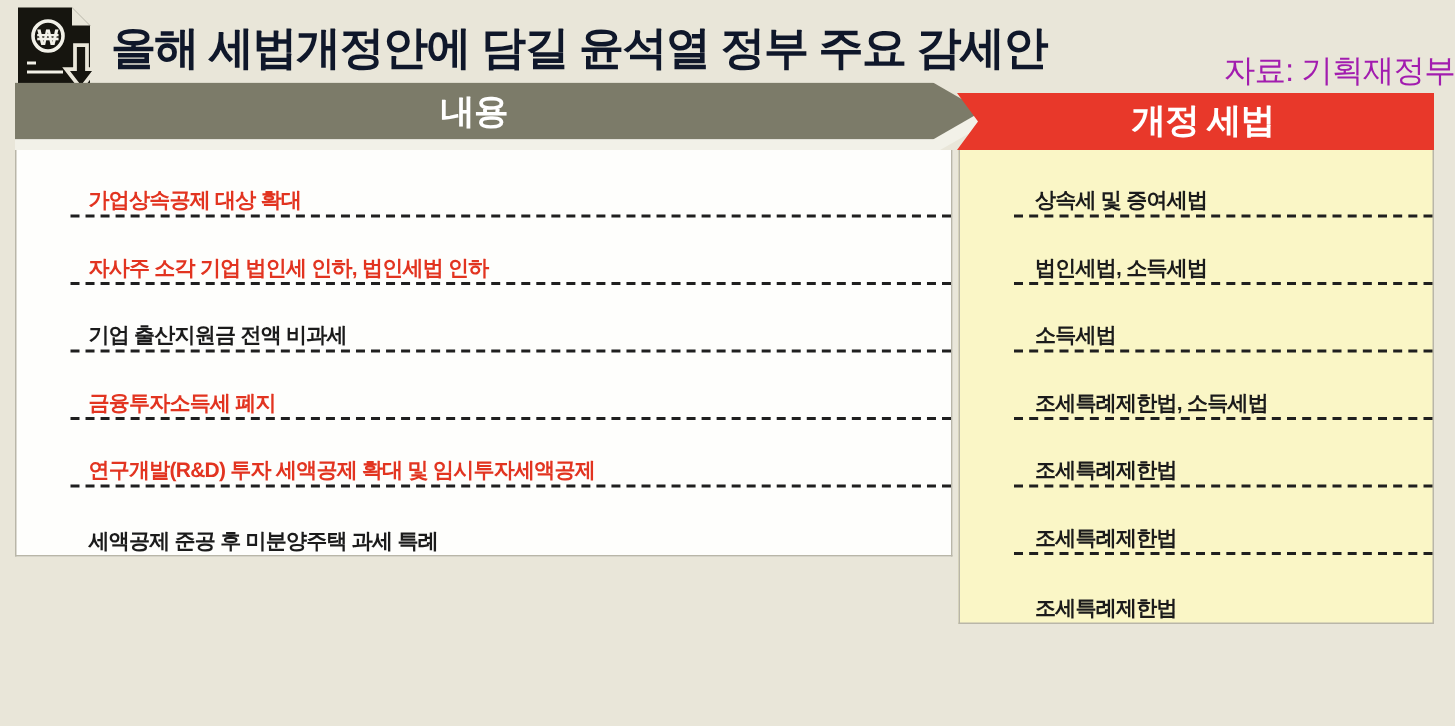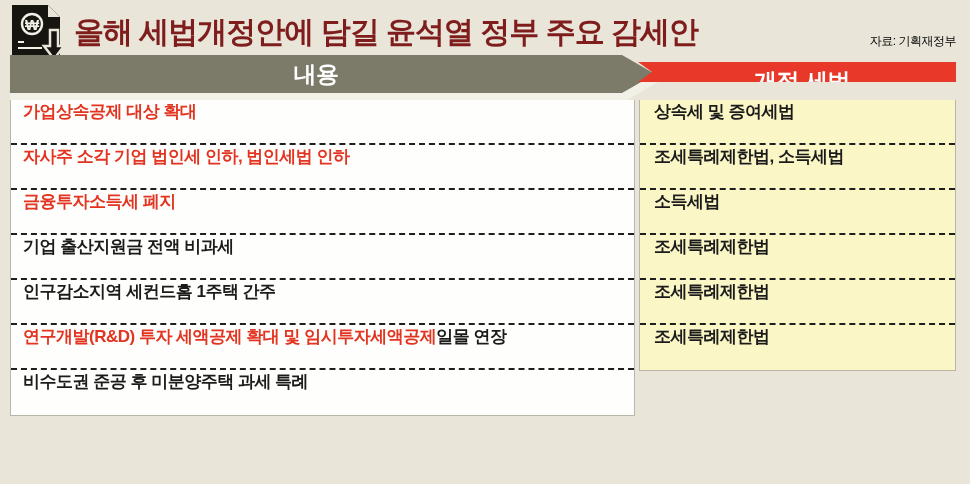--- a/index.html
+++ b/index.html
@@ -7,41 +7,41 @@
     --black-text:#1b1b1b; --yellow:#faf6c6; --white-row:#fefefc;
     --border:#b9b6a8; --outline:#f2f1e8;
   }
   *{margin:0;padding:0;box-sizing:border-box;}
   body{font-family:"Liberation Sans","DejaVu Sans",sans-serif;background:#ccc;}
   .stage{position:relative;width:970px;height:484px;background:var(--bg);overflow:hidden;}
 
   
   .doc-icon{position:absolute;left:8px;top:4px;width:56px;height:57px;}
   .main-title{position:absolute;left:74px;top:12px;width:700px;font-size:30px;font-weight:bold;
-    color:#7f1d1d;letter-spacing:-1px;white-space:nowrap;}
-  .source{position:absolute;right:14px;top:33px;font-size:12px;color:#000000;letter-spacing:-0.5px;}
+    color:#0f172a;letter-spacing:-1px;white-space:nowrap;}
+  .source{position:absolute;right:0;top:33px;font-size:21px;color:#a21caf;letter-spacing:-0.5px;}
 
   
   .hdr-left-outline{position:absolute;left:10px;top:61px;width:650px;height:40px;background:var(--outline);
     clip-path:polygon(0 0,615px 0,650px 50%,615px 100%,0 100%);}
   .hdr-left{position:absolute;left:10px;top:55px;width:645px;height:38px;background:var(--olive);
     clip-path:polygon(0 0,612px 0,645px 50%,612px 100%,0 100%);}
   .hdr-left .lbl{display:block;width:612px;line-height:38px;text-align:center;
     color:#fff;font-size:23px;font-weight:bold;letter-spacing:-0.5px;}
-  .hdr-right{position:absolute;left:638px;top:62px;width:318px;height:20px;background:var(--red);
-    clip-path:polygon(0 0,100% 0,100% 100%,0 100%,14px 50%);}
+  .hdr-right{position:absolute;left:638px;top:62px;width:318px;height:38px;background:var(--red);
+    clip-path:polygon(0 0,100% 0,100% 100%,0 100%,14px 50%);font-family:Liberation Serif, serif;}
   .hdr-right .lbl{display:block;line-height:38px;text-align:center;padding-left:10px;
     color:#fff;font-size:23px;font-weight:bold;letter-spacing:-0.5px;}
 
   
   .col{position:absolute;top:100px;border:1px solid var(--border);border-top:none;}
   .col-left{left:10px;width:625px;background:var(--white-row);}
   .col-right{left:639px;width:317px;background:var(--yellow);}
-  .row{height:45px;display:flex;align-items:flex-start;font-size:17px;font-weight:600;
-    letter-spacing:-0.5px;white-space:nowrap;overflow:hidden;}
+  .row{height:45px;display:flex;align-items:flex-end;font-size:14px;font-weight:600;
+    letter-spacing:-0.5px;white-space:nowrap;overflow:hidden;margin-left:36px;}
   .row:not(:last-child){border-bottom:2px dashed #1f1f1f;}
   .col-left .row{padding-left:12px;}
   .col-right .row{padding-left:14px;color:var(--black-text);}
   .red{color:var(--red-text);}
   .black{color:var(--black-text);}
 </style>
 </head>
 <body>
 
 <div class="stage">
@@ -71,50 +71,48 @@
   <div class="col col-left">
     <div class="row">
       <span class="red">가업상속공제 대상 확대</span>
         <span class="black"></span>
     </div>
     <div class="row">
       <span class="red">자사주 소각 기업 법인세 인하, 법인세법 인하</span>
         <span class="black"></span>
     </div>
     <div class="row">
+      <span class="black">기업 출산지원금 전액 비과세</span>
+        <span class="black"></span>
+    </div>
+    <div class="row">
       <span class="red">금융투자소득세 폐지</span>
         <span class="black"></span>
     </div>
     <div class="row">
-      <span class="black">기업 출산지원금 전액 비과세</span>
-        <span class="black"></span>
+      <span class="red">연구개발(R&amp;D) 투자 세액공제 확대 및 임시투자세액공제</span>
     </div>
     <div class="row">
-      <span class="black">인구감소지역 세컨드홈 1주택 간주</span>
-        <span class="black"></span>
-    </div>
-    <div class="row">
-      <span class="red">연구개발(R&amp;D) 투자 세액공제 확대 및 임시투자세액공제</span>
-        <span class="black"> 일몰 연장</span>
-    </div>
-    <div class="row">
-      <span class="black">비수도권 준공 후 미분양주택 과세 특례</span>
+      <span class="black">세액공제 준공 후 미분양주택 과세 특례</span>
         <span class="black"></span>
     </div>
   </div>
 
   <div class="col col-right">
     <div class="row">
         <span>상속세 및 증여세법</span>
       </div>
     <div class="row">
-        <span>조세특례제한법, 소득세법</span>
+        <span>법인세법, 소득세법</span>
       </div>
     <div class="row">
         <span>소득세법</span>
+      </div>
+    <div class="row">
+        <span>조세특례제한법, 소득세법</span>
       </div>
     <div class="row">
         <span>조세특례제한법</span>
       </div>
     <div class="row">
         <span>조세특례제한법</span>
       </div>
     <div class="row">
         <span>조세특례제한법</span>
       </div>

